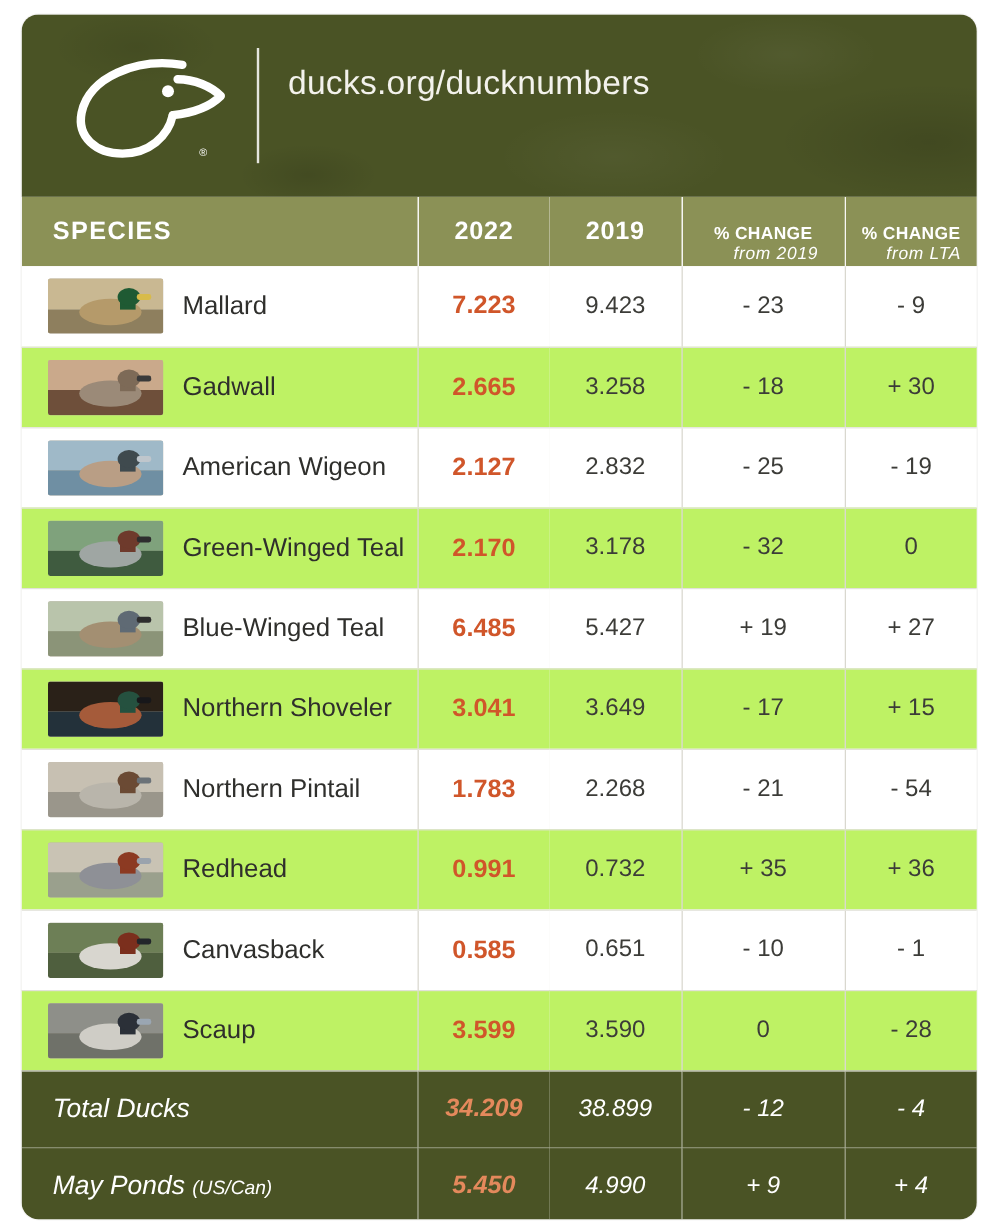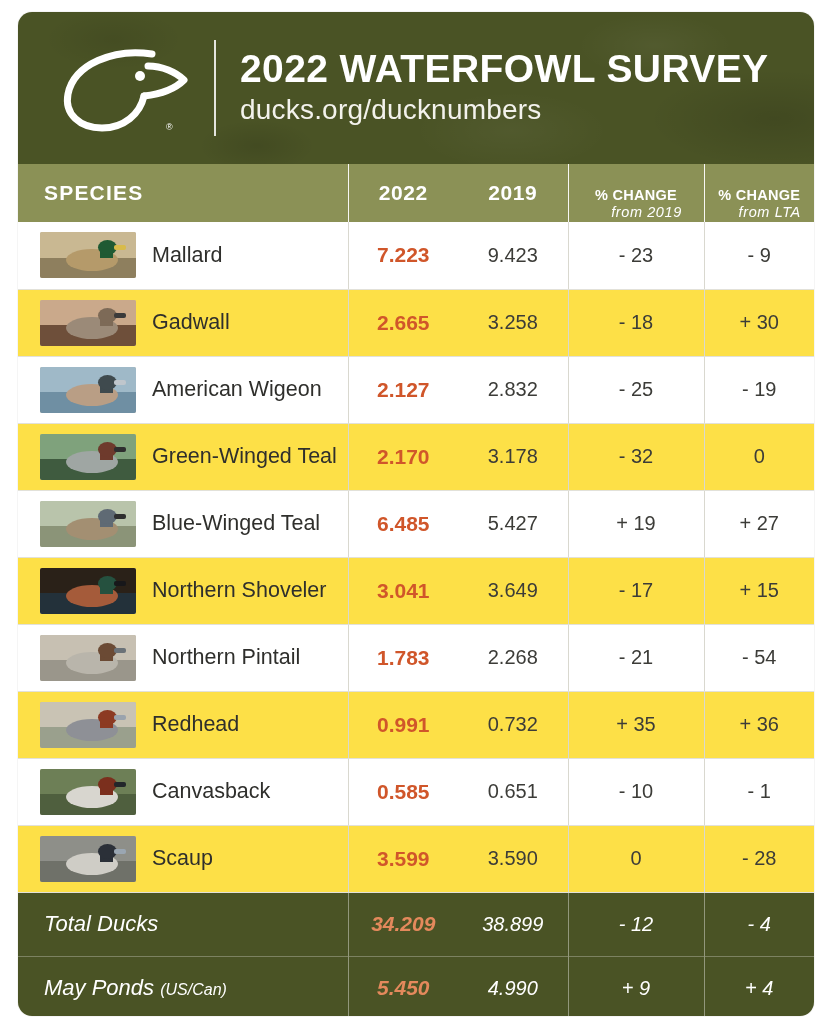--- a/index.html
+++ b/index.html
@@ -102,21 +102,21 @@
     padding-left: 26px;
     font-size: 21px;
     letter-spacing: 1.2px;
   }
   thead th.div { border-left: 1px solid rgba(255,255,255,0.45); }
   .pct-top { font-size: 14.5px; font-weight: 700; letter-spacing: 0.3px; display:block; line-height:1.15;margin-top:21px;}
   .pct-sub { font-size: 14.5px; font-style: italic; font-weight: 400; display: block; line-height: 1.15; padding-left: 21px;}
 
   tbody tr { height: 67px; }
   tbody tr.odd  { background: #ffffff; }
-  tbody tr.even { background: #fde047; }
+  tbody tr.even { background: #bef264; }
   tbody td {
     text-align: center;
     vertical-align: middle;
     font-size: 20px;
     color: #3c3c38;
     border-bottom: 1px solid #e2e1d9;
   }
   tbody td.div { border-left: 1px solid #d9d8cf; }
   tbody td.species {
     text-align: center;
@@ -179,21 +179,20 @@
           <g fill="none" stroke="#ffffff" stroke-width="7" stroke-linecap="round" stroke-linejoin="round">
             <path d="M108 16 C70 10, 30 26, 24 56 C20 76, 36 90, 58 90 C80 90, 96 76, 100 58"></path>
             <path d="M100 58 C118 56, 132 50, 140 42 C132 34, 118 28, 104 28"></path>
           </g>
           <circle cx="96" cy="38" r="5" fill="#ffffff"></circle>
           <text x="122" y="92" fill="#ffffff" font-size="9" font-family="Liberation Sans, sans-serif">®</text>
         </svg>
       </div>
       <div class="vrule"></div>
       <div class="title-wrap">
-        <div class="title">2022 WATERFOWL SURVEY</div>
         <div class="subtitle">ducks.org/ducknumbers</div>
       </div>
     </div>
 
     <table class="survey">
       <colgroup>
         <col class="c-species">
           <col class="c-2022">
           <col class="c-2019">
           <col class="c-chg1">

